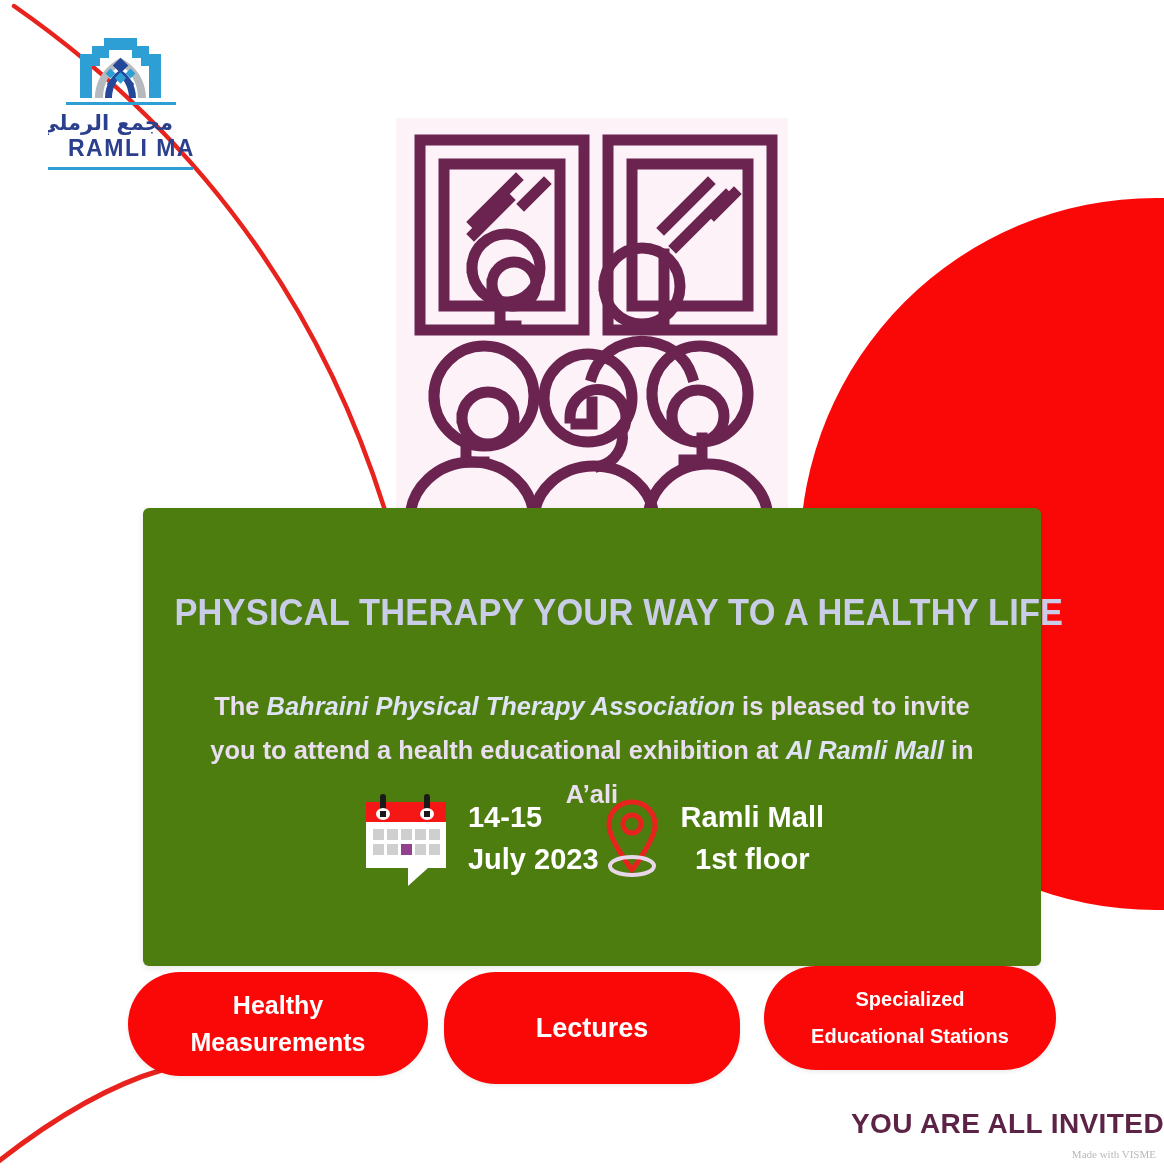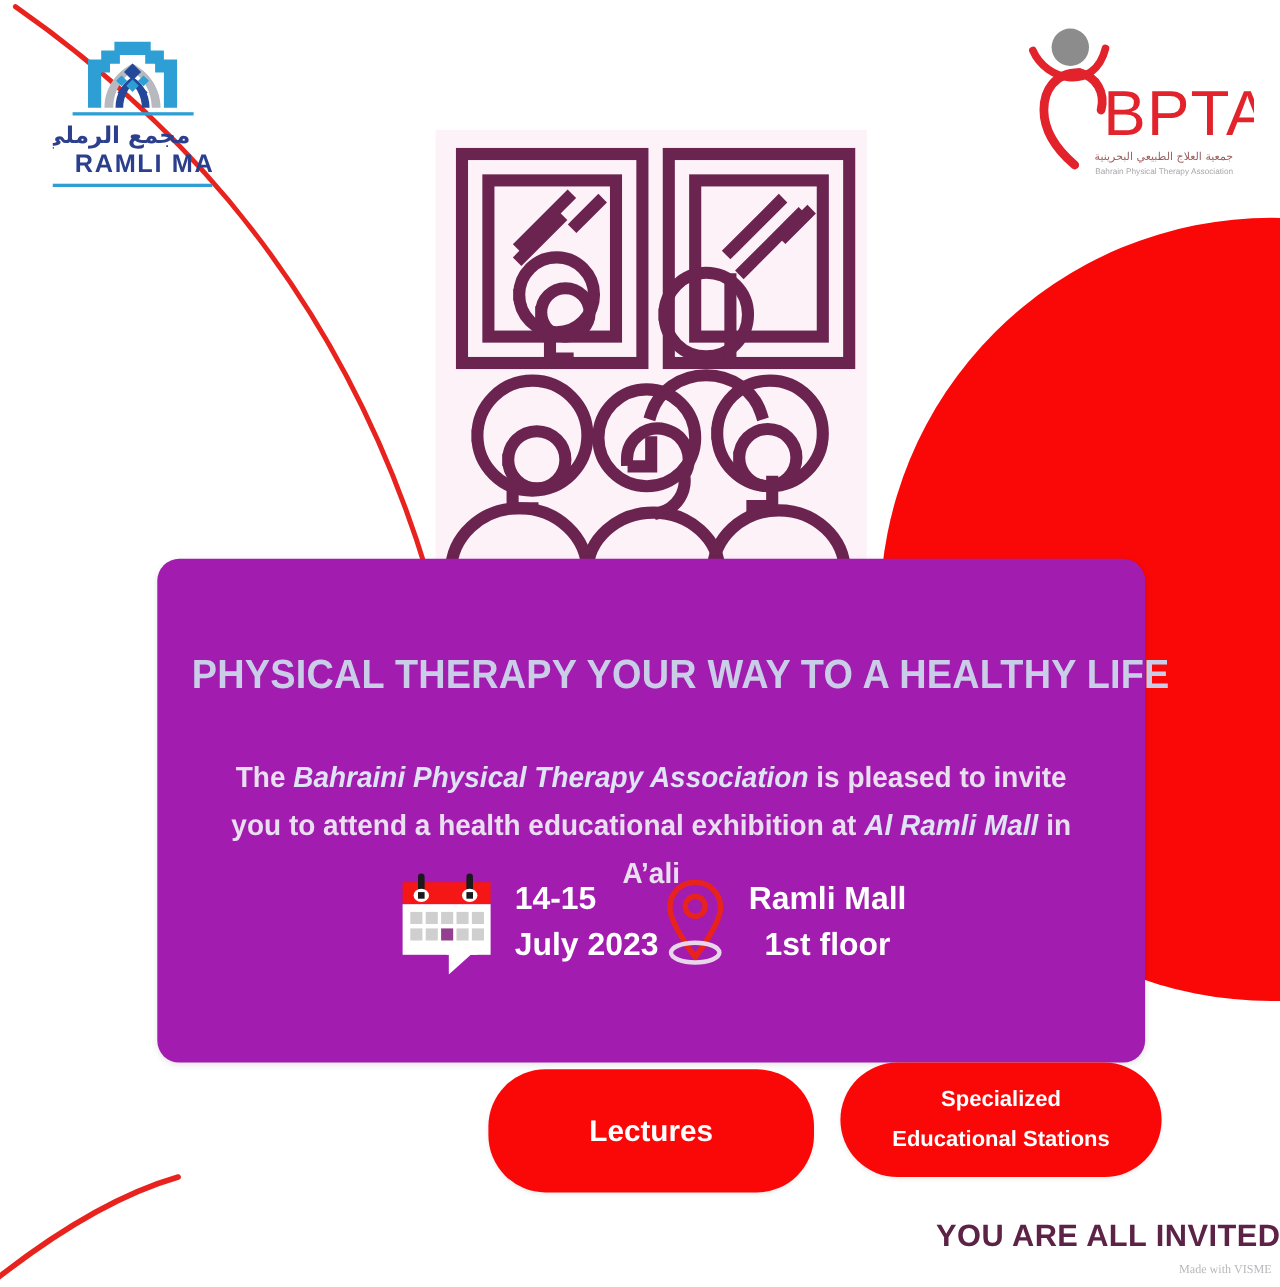--- a/index.html
+++ b/index.html
@@ -77,22 +77,22 @@
   }
   .illustration svg { display: block; width: 392px; height: 412px; }
 
   
   .card {
     position: absolute;
     left: 143px;
     top: 508px;
     width: 898px;
     height: 458px;
-    background: #a21caf;
-    border-radius: 20px;
+    background: #4d7c0f;
+    border-radius: 6px;
     z-index: 4;
     box-shadow: 0 2px 6px rgba(0,0,0,0.10);
   }
   .card-title {
     position: absolute;
     left: 0;
     top: 84px;
     width: 100%;
     text-align: center;
     color: #c9cde8;
@@ -209,31 +209,20 @@
       <rect x="79" y="40" width="7" height="7" transform="rotate(45 82.5 43.5)" fill="#2e9fd4"></rect>
       <rect x="60" y="51" width="6" height="6" transform="rotate(45 63 54)" fill="#23489a"></rect>
       <rect x="79" y="51" width="6" height="6" transform="rotate(45 82 54)" fill="#23489a"></rect>
       <rect x="18" y="72" width="110" height="3" fill="#2e9fd4"></rect>
       <text x="125" y="100" text-anchor="end" font-family="'DejaVu Sans', sans-serif" font-size="21" font-weight="bold" fill="#2b3f8c">مجمع الرملي</text>
       <text x="20" y="126" font-family="'Liberation Sans', sans-serif" font-size="23" font-weight="bold" letter-spacing="1.5" fill="#2b3f8c">RAMLI MALL</text>
     </svg>
     <div class="ramli-rule"></div>
   </div>
 
-  <div class="bpta-logo">
-    <svg class="bpta-mark" viewBox="0 0 215 170">
-      <circle cx="48" cy="25" r="17" fill="#8c8c8c"></circle>
-      <path d="M14 28 C26 56 70 66 80 26" fill="none" stroke="#e2232b" stroke-width="7" stroke-linecap="round"></path>
-      <path d="M56 48 C34 48 24 64 24 82 C24 104 38 120 52 132" fill="none" stroke="#e2232b" stroke-width="8" stroke-linecap="round"></path>
-      <path d="M56 48 C72 52 80 66 76 82" fill="none" stroke="#e2232b" stroke-width="8" stroke-linecap="round"></path>
-      <text x="78" y="105" font-family="'Liberation Sans', sans-serif" font-size="58" fill="#e2232b" letter-spacing="1">BPTA</text>
-      <text x="196" y="127" text-anchor="end" font-family="'DejaVu Sans', sans-serif" font-size="10" fill="#9b5f60">جمعية العلاج الطبيعي البحرينية</text>
-      <text x="196" y="140" text-anchor="end" font-family="'Liberation Sans', sans-serif" font-size="7.5" fill="#a8a8ad">Bahrain Physical Therapy Association</text>
-    </svg>
-  </div>
 
   <div class="illustration">
     <svg viewBox="0 0 392 412">
       <g fill="none" stroke="#6b2450" stroke-width="11" stroke-linecap="square" stroke-linejoin="miter">
 
         <rect x="24" y="22" width="164" height="190"></rect>
         <rect x="48" y="46" width="116" height="142"></rect>
         <line x1="78" y1="104" x2="120" y2="62"></line>
         <line x1="78" y1="116" x2="112" y2="82"></line>
         <line x1="128" y1="86" x2="148" y2="66"></line>
@@ -318,20 +307,26 @@
         </svg>
         <div class="meta-text centered">
           <div>Ramli Mall</div>
           <div>1st floor</div>
         </div>
       </div>
 
     </div>
   </div>
 
+  <div class="pill" id="pill-0">
+    <div>
+      <div>Healthy</div>
+      <div>Measurements</div>
+    </div>
+  </div>
   <div class="pill" id="pill-1">
     <div>
       <div>Lectures</div>
     </div>
   </div>
   <div class="pill" id="pill-2">
     <div>
       <div>Specialized</div>
       <div>Educational Stations</div>
     </div>

